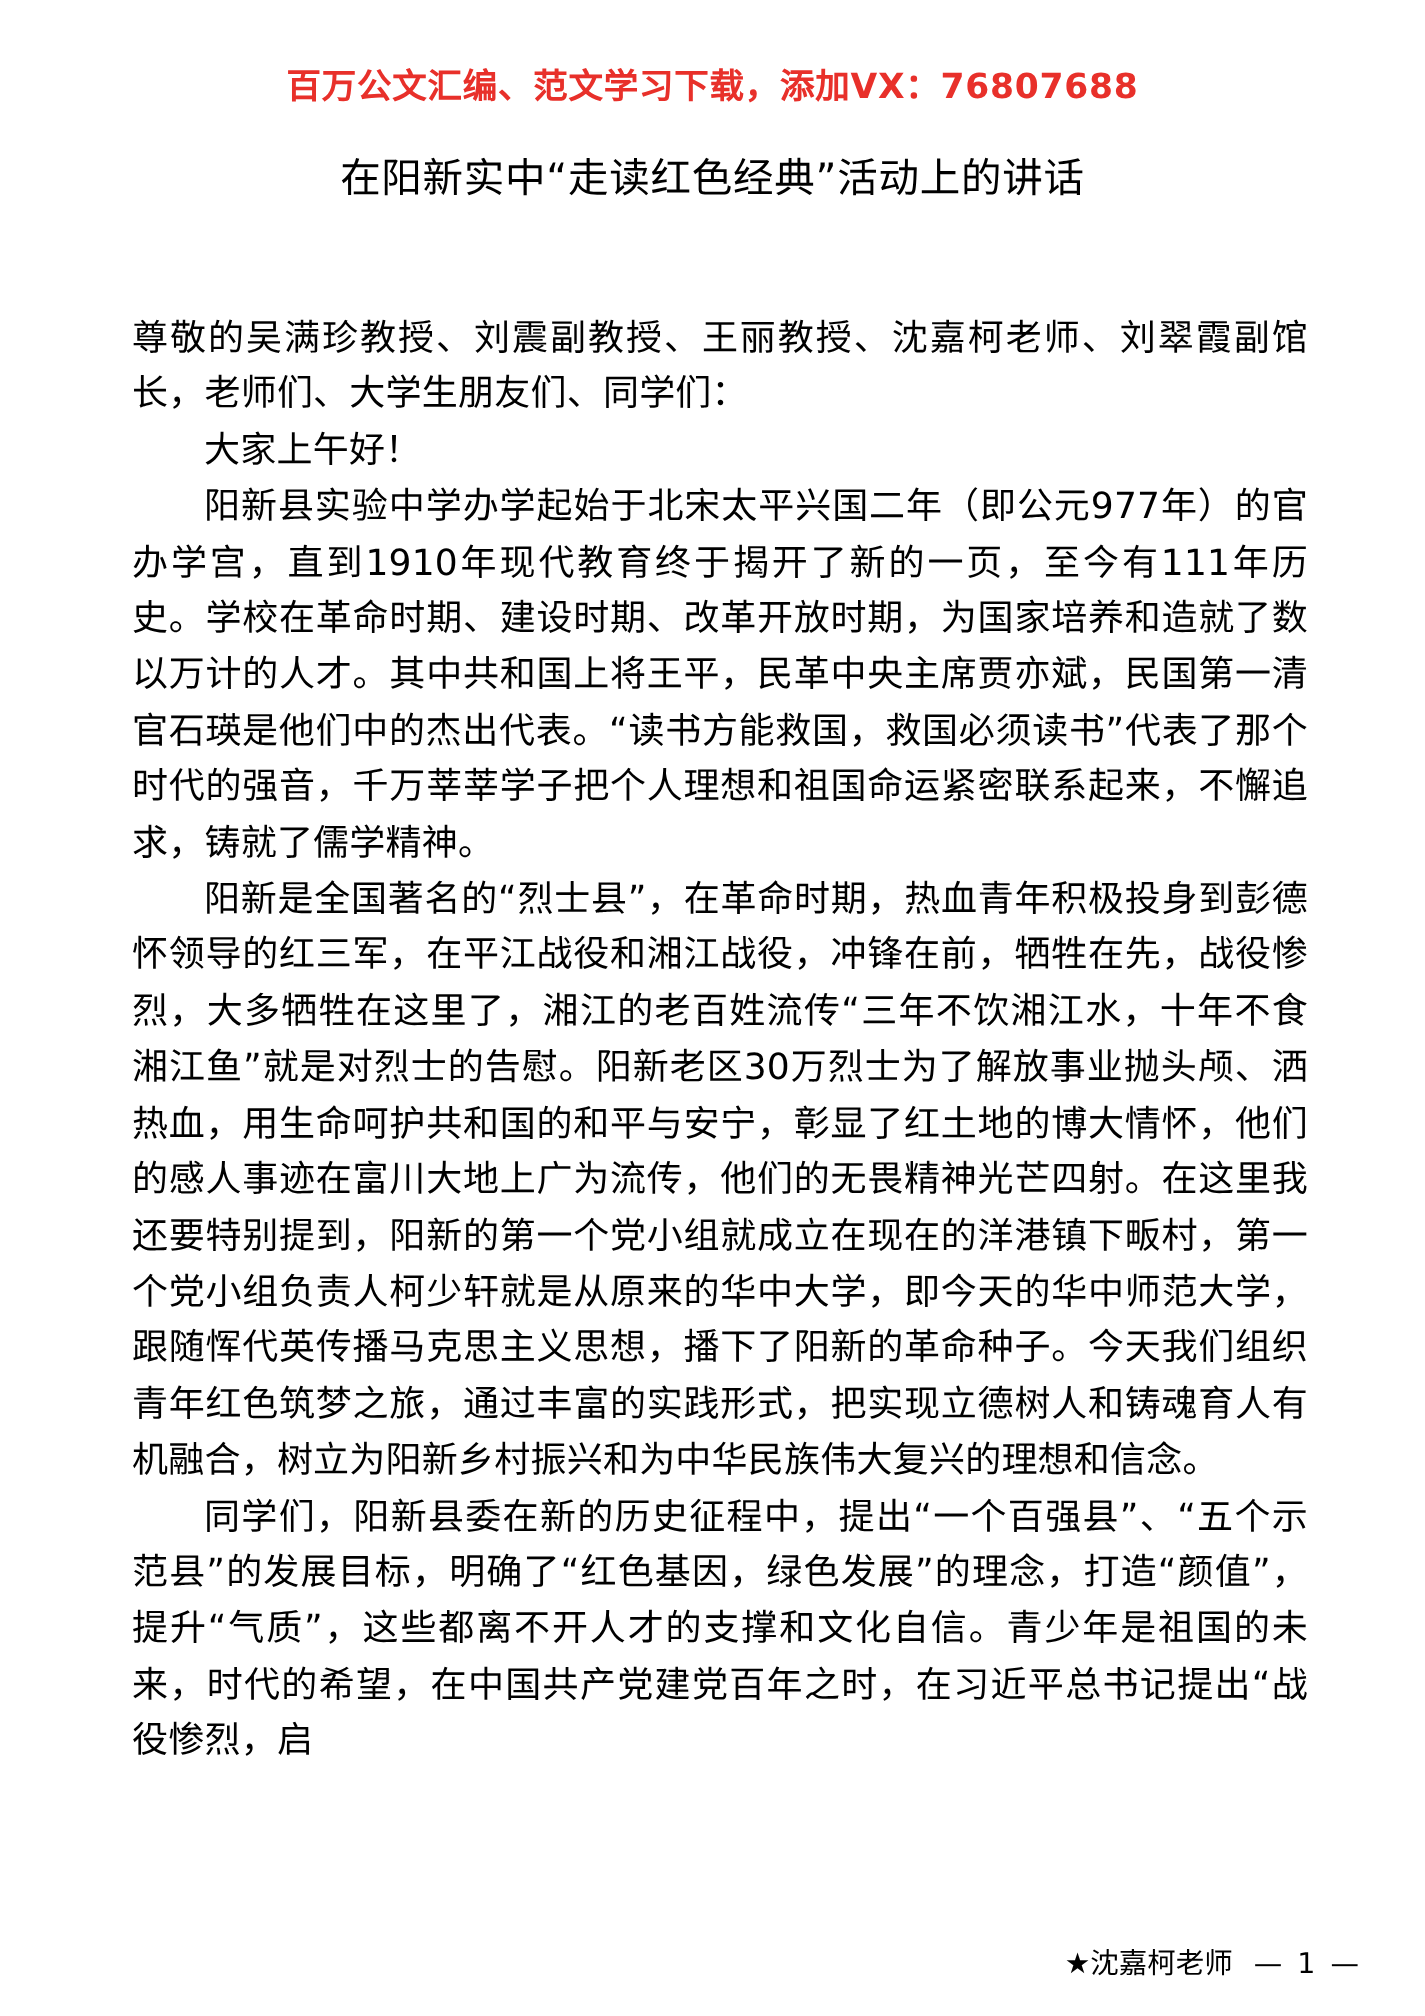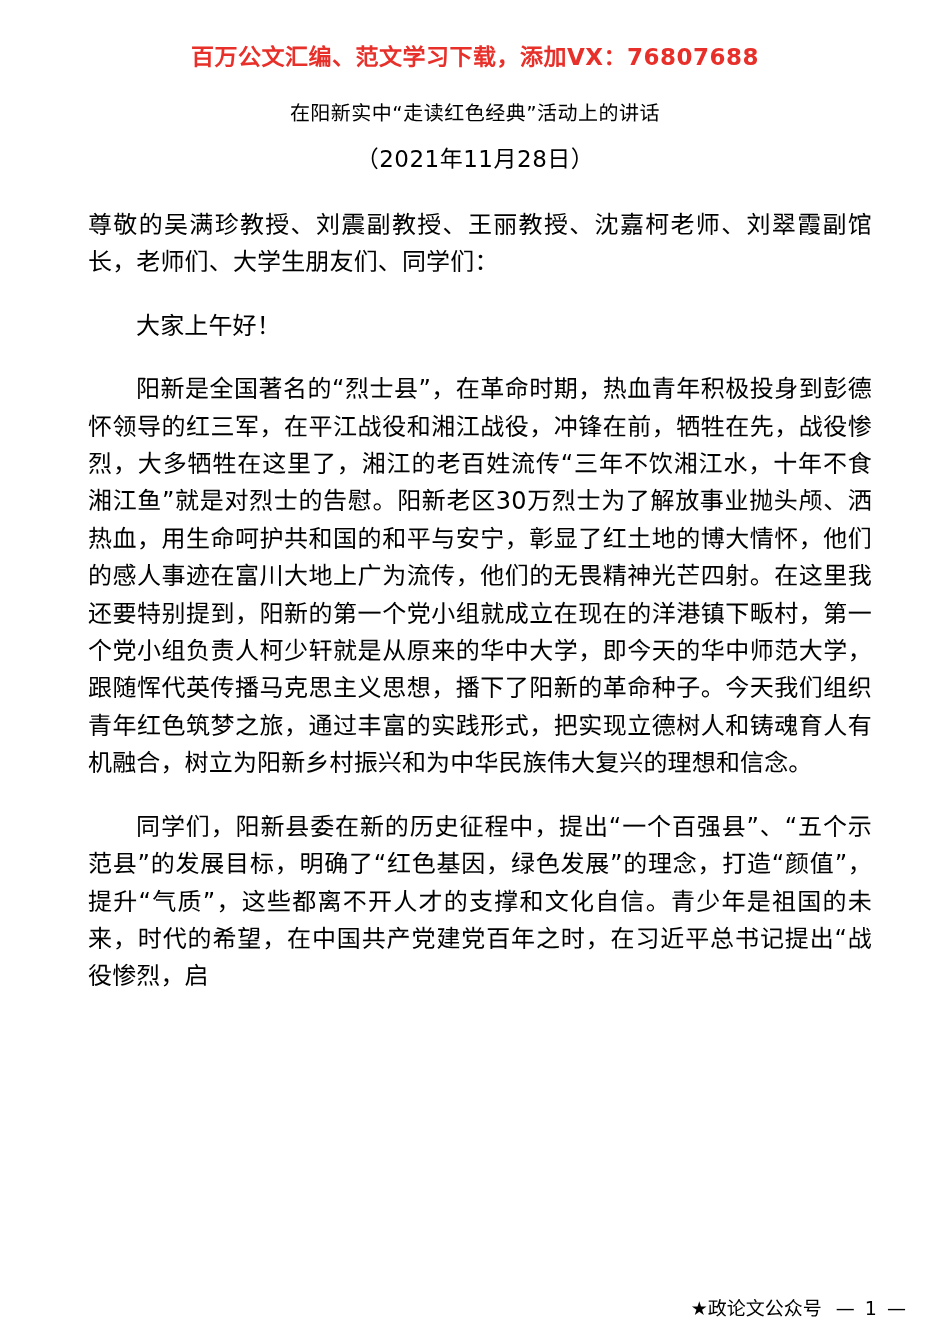--- a/index.html
+++ b/index.html
@@ -31,21 +31,21 @@
     letter-spacing: 0.5px;
     font-family: "DejaVu Sans", "Liberation Sans", sans-serif;
     white-space: nowrap;
   }
   .doc-title {
     position: absolute;
     top: 97px;
     left: 0;
     width: 950px;
     text-align: center;
-    font-size: 20px;
+    font-size: 27px;
     color: #000000;
     letter-spacing: 0.5px;
     font-family: "DejaVu Sans", "Liberation Sans", sans-serif;
   }
   .doc-date {
     position: absolute;
     top: 140px;
     left: 0;
     width: 950px;
     text-align: center;
@@ -65,21 +65,20 @@
     line-height: 37.4px;
     color: #000000;
     text-align: justify;
     text-justify: inter-ideograph;
     margin: 0 0 0 0;
     letter-spacing: 0.15px;
     font-family: "DejaVu Sans", "Liberation Sans", sans-serif;
   }
   .para.indent {
     text-indent: 2em;
-    margin-top: 26px;
   }
   .footer {
     position: absolute;
     top: 1293px;
     left: 0;
     width: 950px;
     text-align: right;
     padding-right: 42px;
     box-sizing: border-box;
     font-size: 19px;
@@ -97,26 +96,26 @@
 </style>
 </head>
 <body>
 
 <div class="page">
 
   <div class="watermark-header" style="color: rgb(232, 48, 42);">百万公文汇编、范文学习下载，添加VX：76807688</div>
 
   <div class="doc-title">在阳新实中“走读红色经典”活动上的讲话</div>
 
-  <div class="doc-date">（2021年11月28日）</div>
 
   <div class="body-area">
     <p class="para">尊敬的吴满珍教授、刘震副教授、王丽教授、沈嘉柯老师、刘翠霞副馆长，老师们、大学生朋友们、同学们：</p>
     <p class="para indent">大家上午好！</p>
+    <p class="para indent">阳新县实验中学办学起始于北宋太平兴国二年（即公元977年）的官办学宫，直到1910年现代教育终于揭开了新的一页，至今有111年历史。学校在革命时期、建设时期、改革开放时期，为国家培养和造就了数以万计的人才。其中共和国上将王平，民革中央主席贾亦斌，民国第一清官石瑛是他们中的杰出代表。“读书方能救国，救国必须读书”代表了那个时代的强音，千万莘莘学子把个人理想和祖国命运紧密联系起来，不懈追求，铸就了儒学精神。</p>
     <p class="para indent">阳新是全国著名的“烈士县”，在革命时期，热血青年积极投身到彭德怀领导的红三军，在平江战役和湘江战役，冲锋在前，牺牲在先，战役惨烈，大多牺牲在这里了，湘江的老百姓流传“三年不饮湘江水，十年不食湘江鱼”就是对烈士的告慰。阳新老区30万烈士为了解放事业抛头颅、洒热血，用生命呵护共和国的和平与安宁，彰显了红土地的博大情怀，他们的感人事迹在富川大地上广为流传，他们的无畏精神光芒四射。在这里我还要特别提到，阳新的第一个党小组就成立在现在的洋港镇下畈村，第一个党小组负责人柯少轩就是从原来的华中大学，即今天的华中师范大学，跟随恽代英传播马克思主义思想，播下了阳新的革命种子。今天我们组织青年红色筑梦之旅，通过丰富的实践形式，把实现立德树人和铸魂育人有机融合，树立为阳新乡村振兴和为中华民族伟大复兴的理想和信念。</p>
     <p class="para indent">同学们，阳新县委在新的历史征程中，提出“一个百强县”、“五个示范县”的发展目标，明确了“红色基因，绿色发展”的理念，打造“颜值”，提升“气质”，这些都离不开人才的支撑和文化自信。青少年是祖国的未来，时代的希望，在中国共产党建党百年之时，在习近平总书记提出“战役惨烈，启</p>
   </div>
 
   <div class="footer">
-    <span class="brand">★政论文公众号</span><span class="pageno">— 1 —</span>
+    <span class="brand">★沈嘉柯老师</span><span class="pageno">— 1 —</span>
   </div>
 
 </div>
 
 </body></html>

